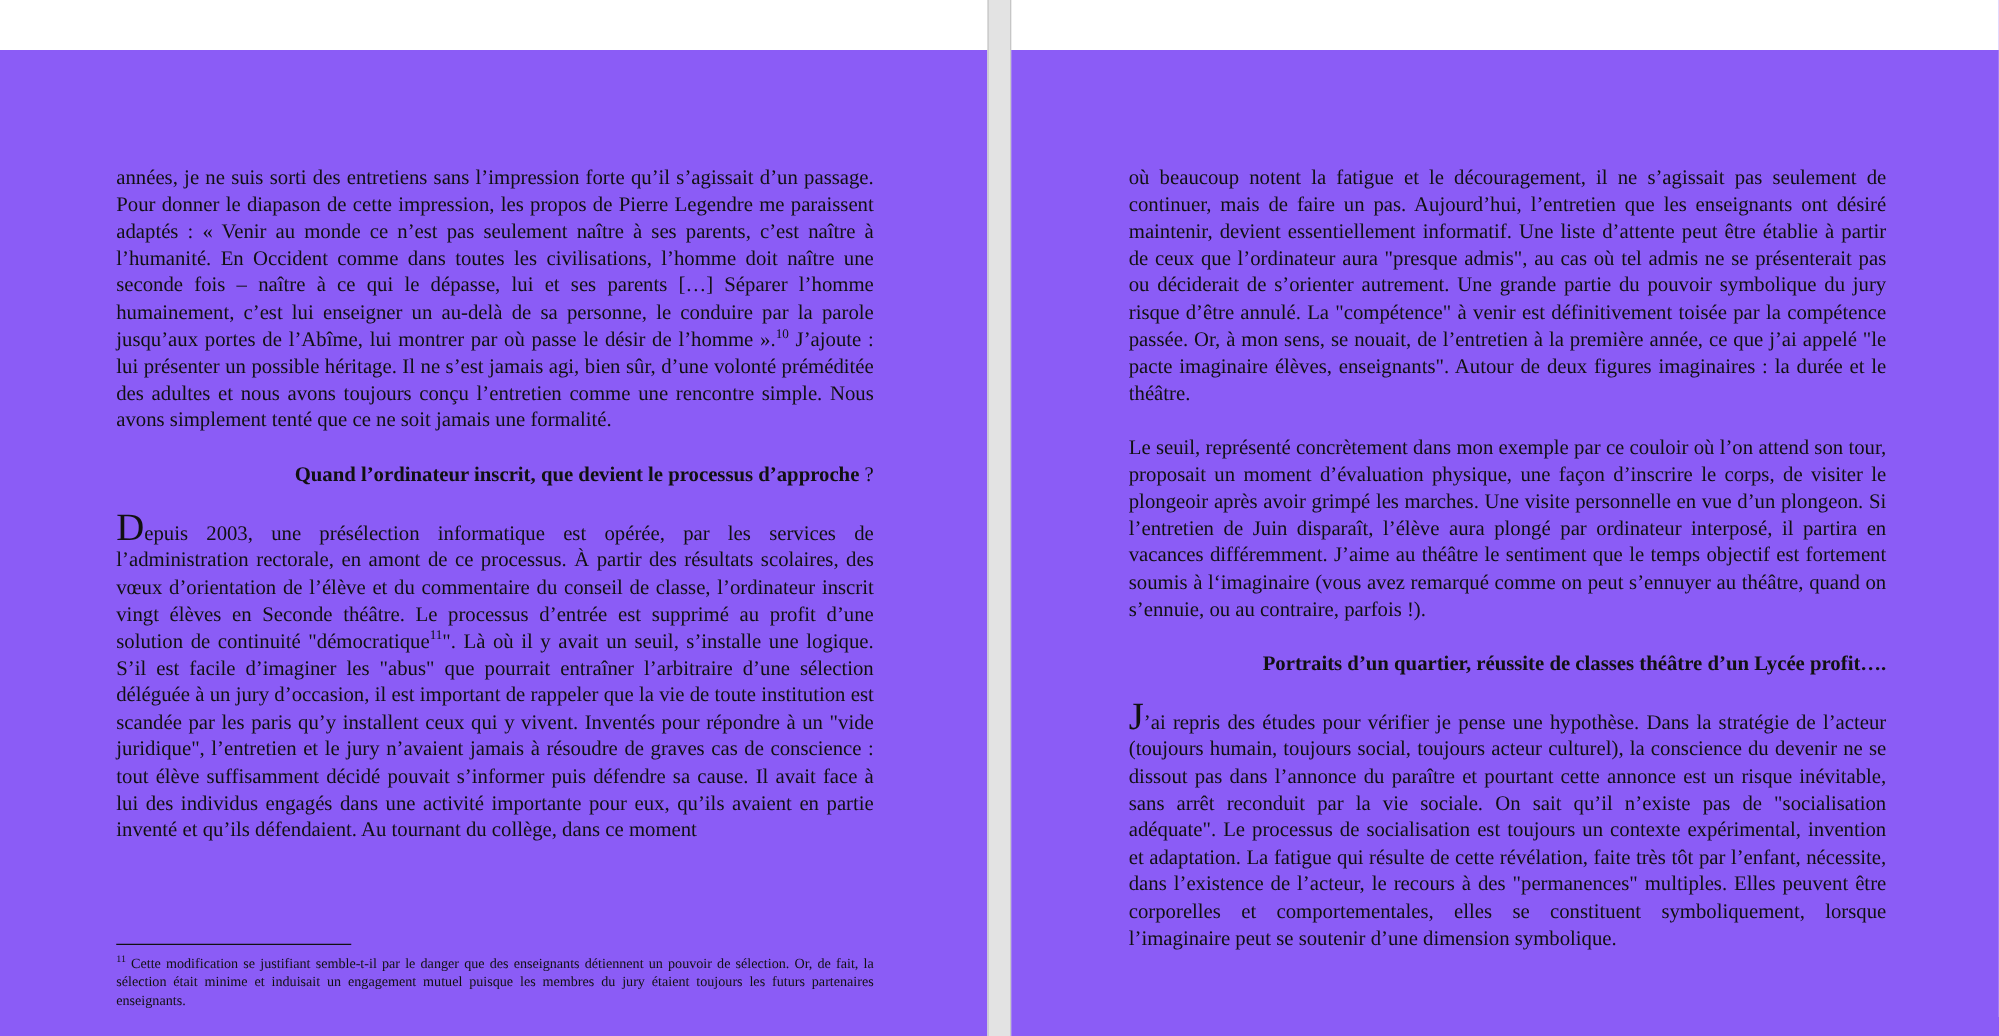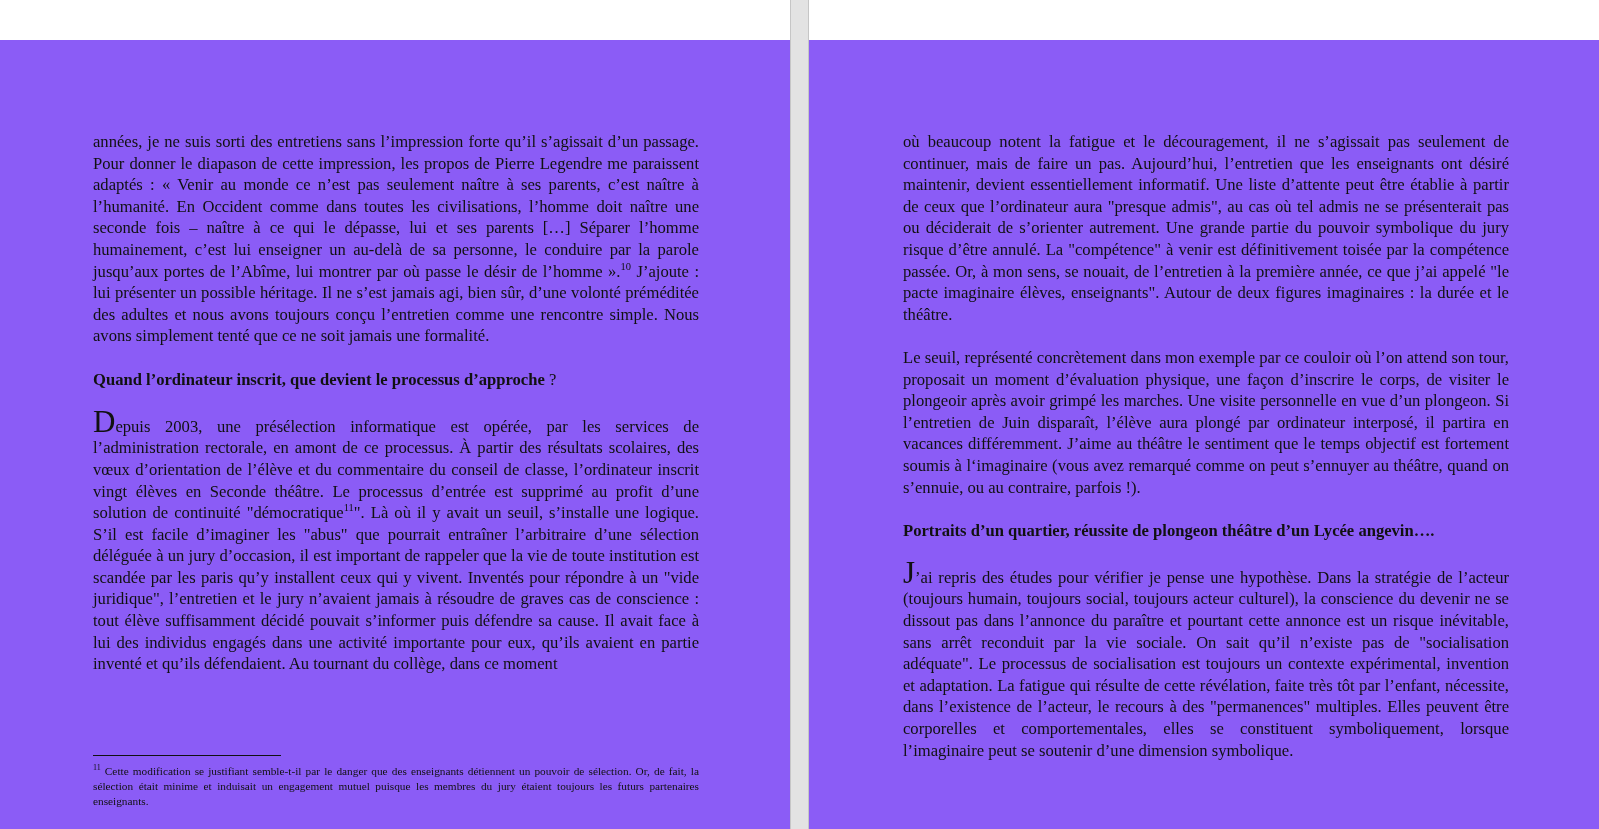--- a/index.html
+++ b/index.html
@@ -24,21 +24,21 @@
   }
   .column {
     position: absolute; width: 606px;
     font-size: 16.6px; line-height: 21.6px;
     text-align: justify;
   }
   .page-left .column { left: 93px; top: 91px; }
   .page-right .column { left: 94px; top: 91px; }
   p { margin: 0; }
   .gap-after { margin-bottom: 21.6px; }
-  .heading { font-weight: bold; margin-bottom: 21.6px; text-align: left; }
+  .heading { font-weight: bold; margin-bottom: 21.6px; text-align: right; }
   .heading .q { font-weight: normal; }
   .dropcap-para { margin-top: 10px; }
   .dropcap { font-size: 31px; line-height: 20px; }
   sup { font-size: 10.5px; line-height: 0; vertical-align: super; }
   .footnotes {
     position: absolute; left: 93px; top: 715px; width: 606px;
     font-size: 11.3px; line-height: 15.2px; text-align: justify;
   }
   .fn-rule { width: 188px; height: 0; border-top: 1px solid #111; margin-bottom: 8px; }
   .fn sup { font-size: 8px; }
@@ -62,17 +62,17 @@
 </div>
 
 <div class="gap"></div>
 
 <div class="page page-right">
   <div class="column">
     <p class="gap-after">où beaucoup notent la fatigue et le découragement, il ne s’agissait pas seulement de continuer, mais de faire un pas. Aujourd’hui, l’entretien que les enseignants ont désiré maintenir, devient essentiellement informatif. Une liste d’attente peut être établie à partir de ceux que l’ordinateur aura "presque admis", au cas où tel admis ne se présenterait pas ou déciderait de s’orienter autrement. Une grande partie du pouvoir symbolique du jury risque d’être annulé. La "compétence" à venir est définitivement toisée par la compétence passée. Or, à mon sens, se nouait, de l’entretien à la première année, ce que j’ai appelé "le pacte imaginaire élèves, enseignants". Autour de deux figures imaginaires : la durée et le théâtre.</p>
 
     <p class="gap-after">Le seuil, représenté concrètement dans mon exemple par ce couloir où l’on attend son tour, proposait un moment d’évaluation physique, une façon d’inscrire le corps, de visiter le plongeoir après avoir grimpé les marches. Une visite personnelle en vue d’un plongeon. Si l’entretien de Juin disparaît, l’élève aura plongé par ordinateur interposé, il partira en vacances différemment. J’aime au théâtre le sentiment que le temps objectif est fortement soumis à l‘imaginaire (vous avez remarqué comme on peut s’ennuyer au théâtre, quand on s’ennuie, ou au contraire, parfois !).</p>
 
-    <p class="heading">Portraits d’un quartier, réussite de plongeon théâtre d’un Lycée angevin….</p>
+    <p class="heading">Portraits d’un quartier, réussite de classes théâtre d’un Lycée profit….</p>
 
     <p class="dropcap-para"><span class="dropcap">J</span><span>’ai repris des études pour vérifier je pense une hypothèse. Dans la stratégie de l’acteur (toujours humain, toujours social, toujours acteur culturel), la conscience du devenir ne se dissout pas dans l’annonce du paraître et pourtant cette annonce est un risque inévitable, sans arrêt reconduit par la vie sociale. On sait qu’il n’existe pas de "socialisation adéquate". Le processus de socialisation est toujours un contexte expérimental, invention et adaptation. La fatigue qui résulte de cette révélation, faite très tôt par l’enfant, nécessite, dans l’existence de l’acteur, le recours à des "permanences" multiples. Elles peuvent être corporelles et comportementales, elles se constituent symboliquement, lorsque l’imaginaire peut se soutenir d’une dimension symbolique.</span></p>
   </div>
 </div>
 
 </body></html>

